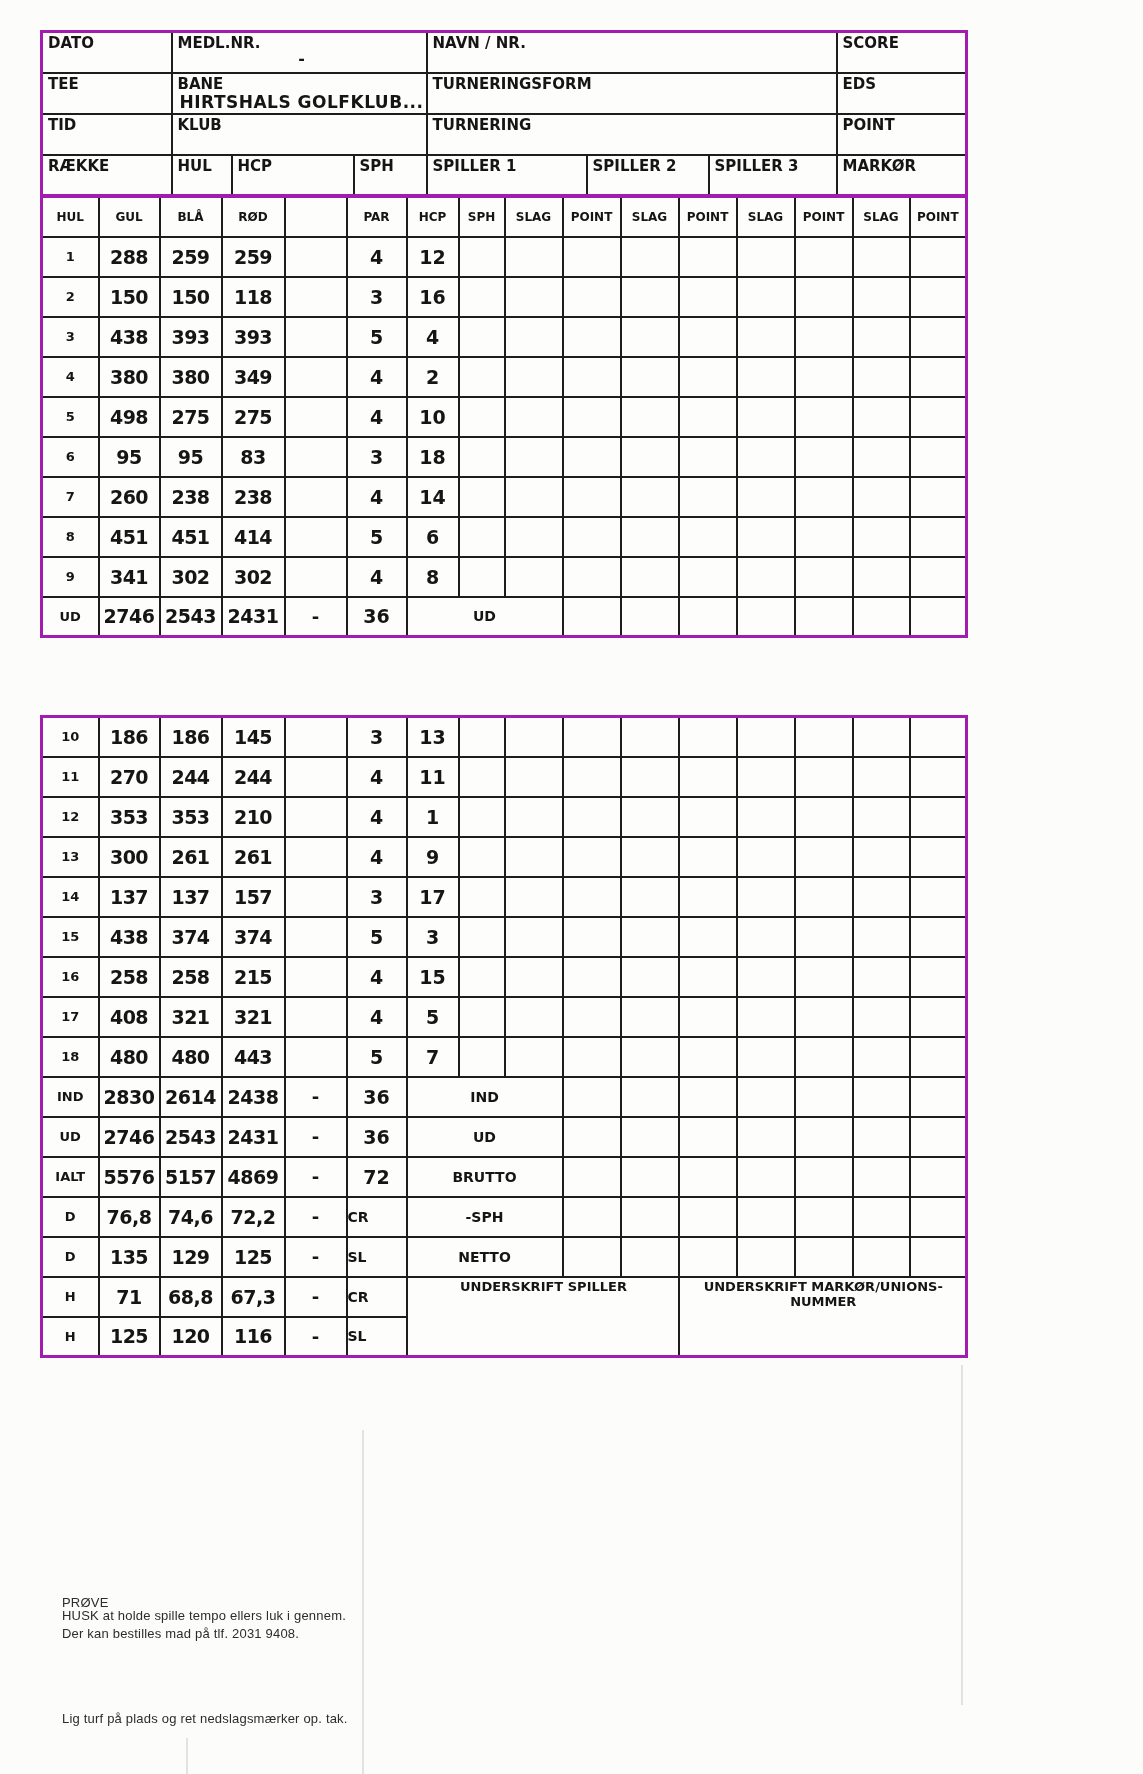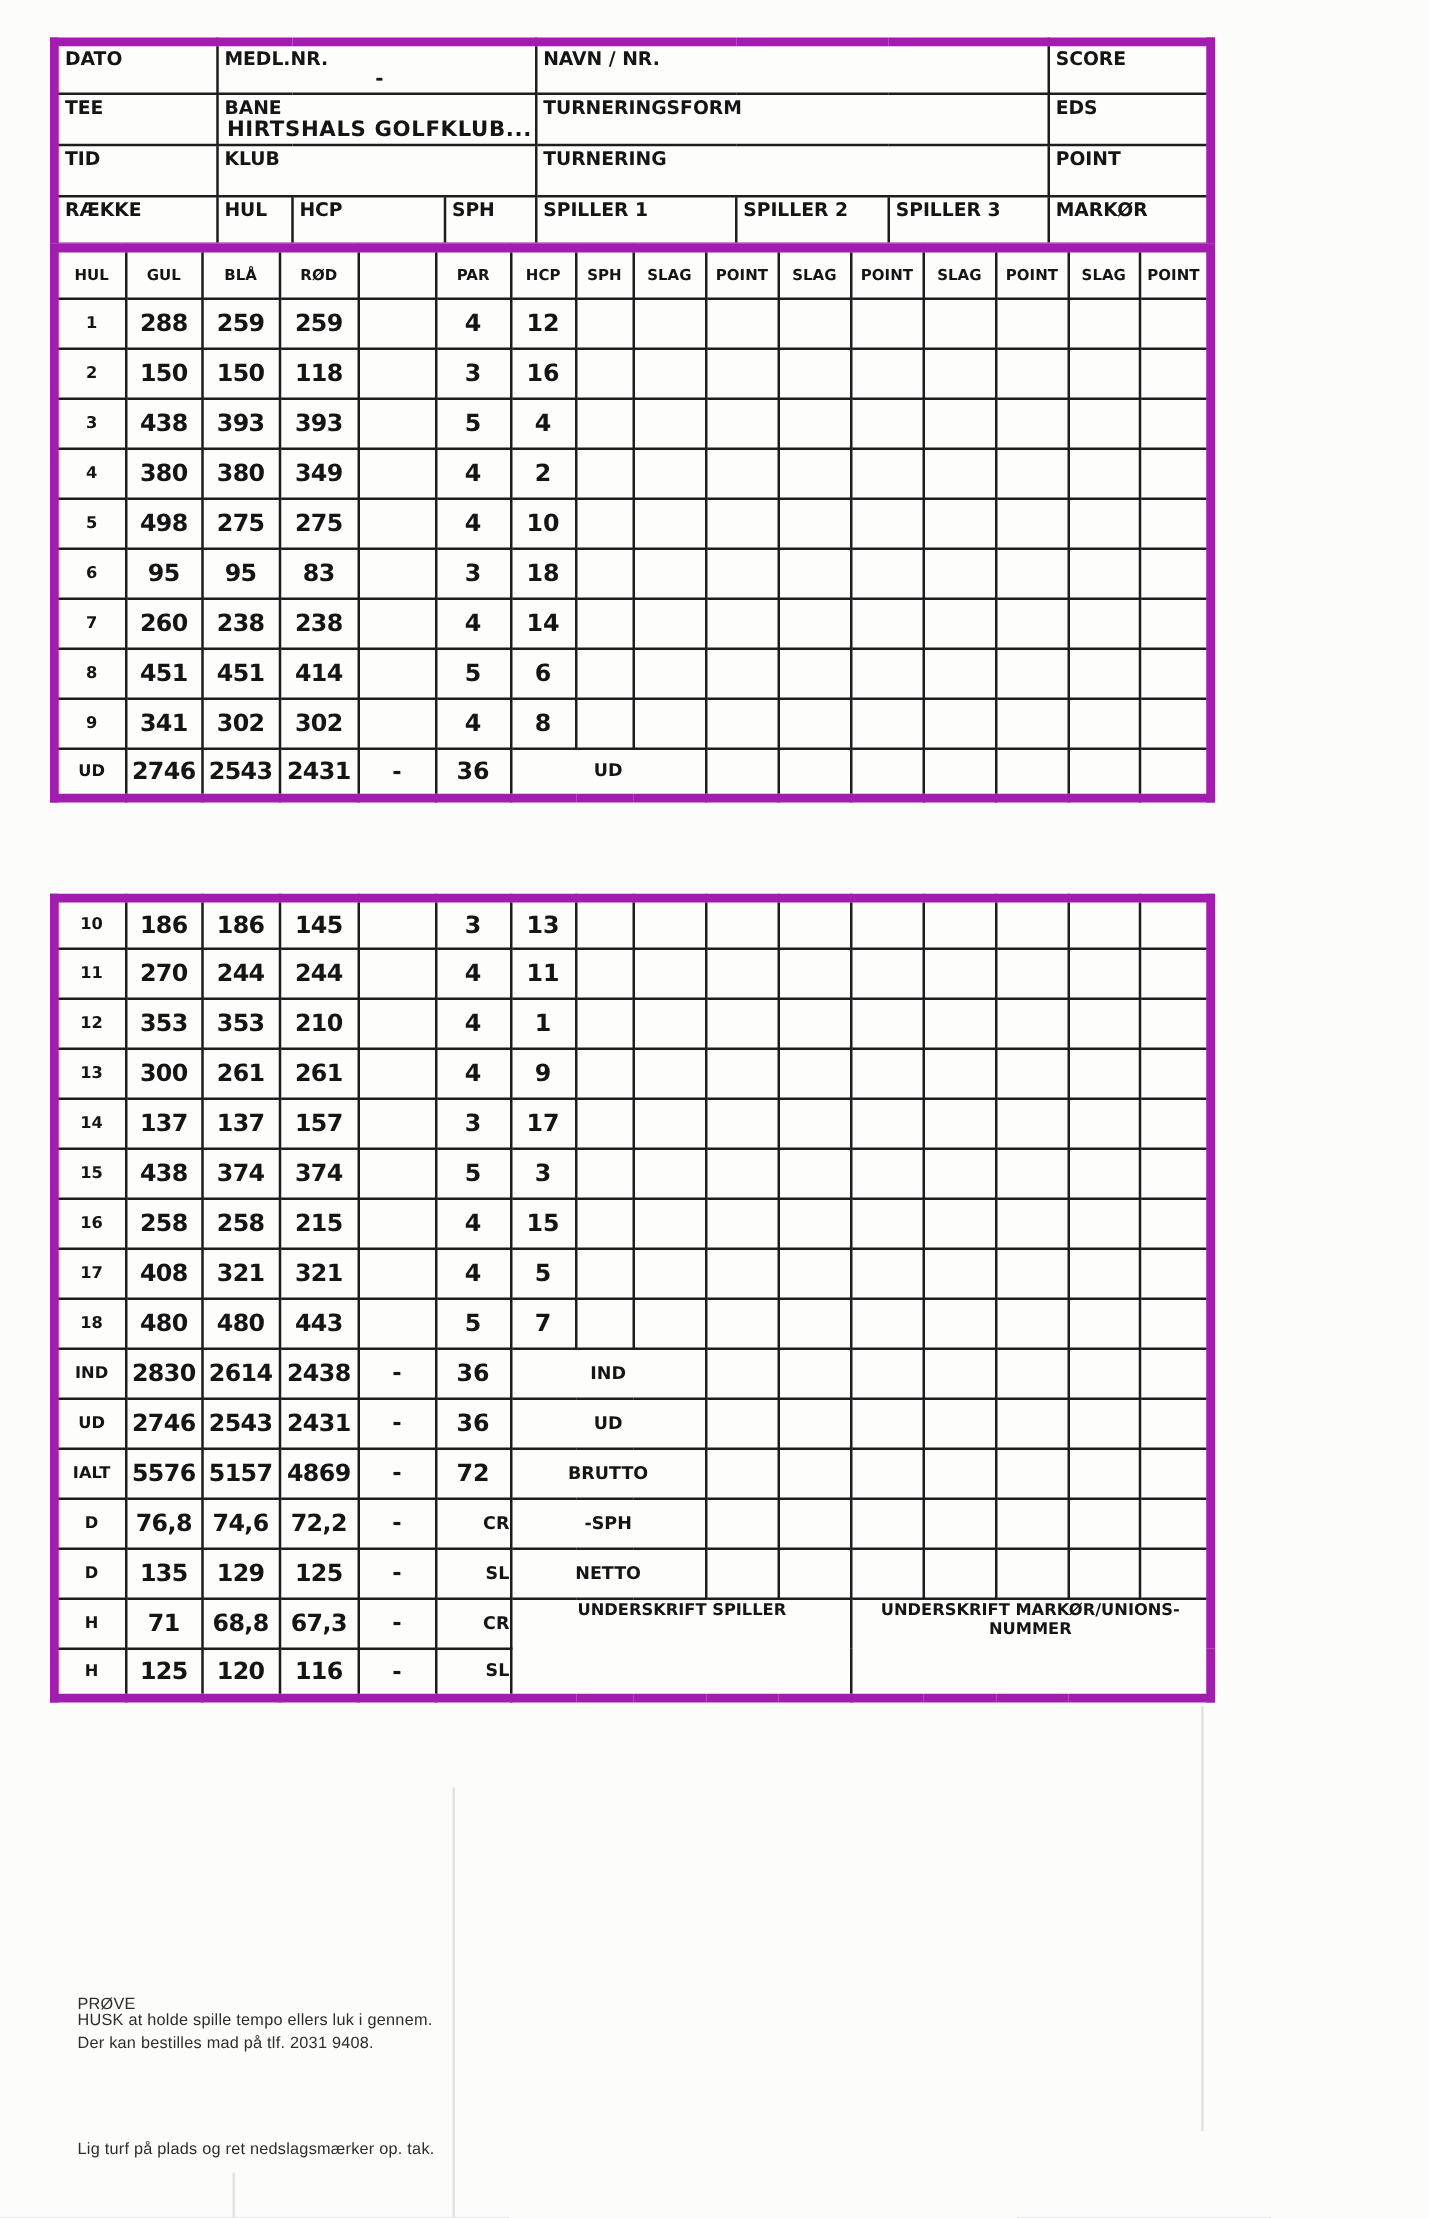--- a/index.html
+++ b/index.html
@@ -1,35 +1,35 @@
 <!DOCTYPE html>
 <html><head>
 <meta charset="utf-8">
 <style>
   html,body{margin:0;padding:0;background:#d8d8d8;}
   .page{position:relative;width:1143px;height:1774px;background:#fcfcfa;overflow:hidden;
         font-family:"DejaVu Sans","Liberation Sans",sans-serif;color:#151515;}
   table{border-collapse:collapse;table-layout:fixed;position:absolute;left:40px;width:925px;
-        border:7px solid #a21caf;background:#fdfdfc;}
+        border:3px solid #a21caf;background:#fdfdfc;}
   td,th{border:2px solid #1d1d1d;padding:0;overflow:hidden;white-space:nowrap;}
   tr{height:40px;}
   
   .t-info{top:30px;height:165px;}
   .t-info tr{height:41px;}
   .il{vertical-align:top;text-align:left;font-size:15px;font-weight:bold;padding:1px 0 0 5px;}
   .ival{display:block;text-align:center;font-size:16px;font-weight:bold;line-height:14px;}
   .bval{display:block;text-align:center;font-size:17px;font-weight:bold;line-height:18px;letter-spacing:.5px;}
   
   .t-front{top:195px;}
   .t-back{top:715px;}
   .hh{font-size:12px;font-weight:bold;text-align:center;}
   .ch{font-size:13px;font-weight:bold;text-align:center;}
   .cv{font-size:19px;font-weight:bold;text-align:center;letter-spacing:-0.5px;}
   .cp{font-size:19px;font-weight:bold;text-align:center;}
-  .ctx{font-size:14px;font-weight:bold;text-align:right;margin-top:44px;}
+  .ctx{font-size:14px;font-weight:bold;text-align:left;margin-top:44px;}
   .cn{font-size:14px;font-weight:bold;text-align:center;}
   .cd{font-size:18px;font-weight:bold;text-align:center;}
   .ce{background:#fdfdfc;}
   .sig{vertical-align:top;text-align:center;font-size:13px;font-weight:bold;padding:1px 1px 0 3px;white-space:normal;line-height:15px;}
   
   .fline{position:absolute;left:62px;font-size:13px;font-weight:normal;color:#2c2c2c;
          font-family:"Liberation Sans","DejaVu Sans",sans-serif;letter-spacing:.2px;}
   
   .scanline{position:absolute;background:#e2e2df;width:2px;}
 </style>

